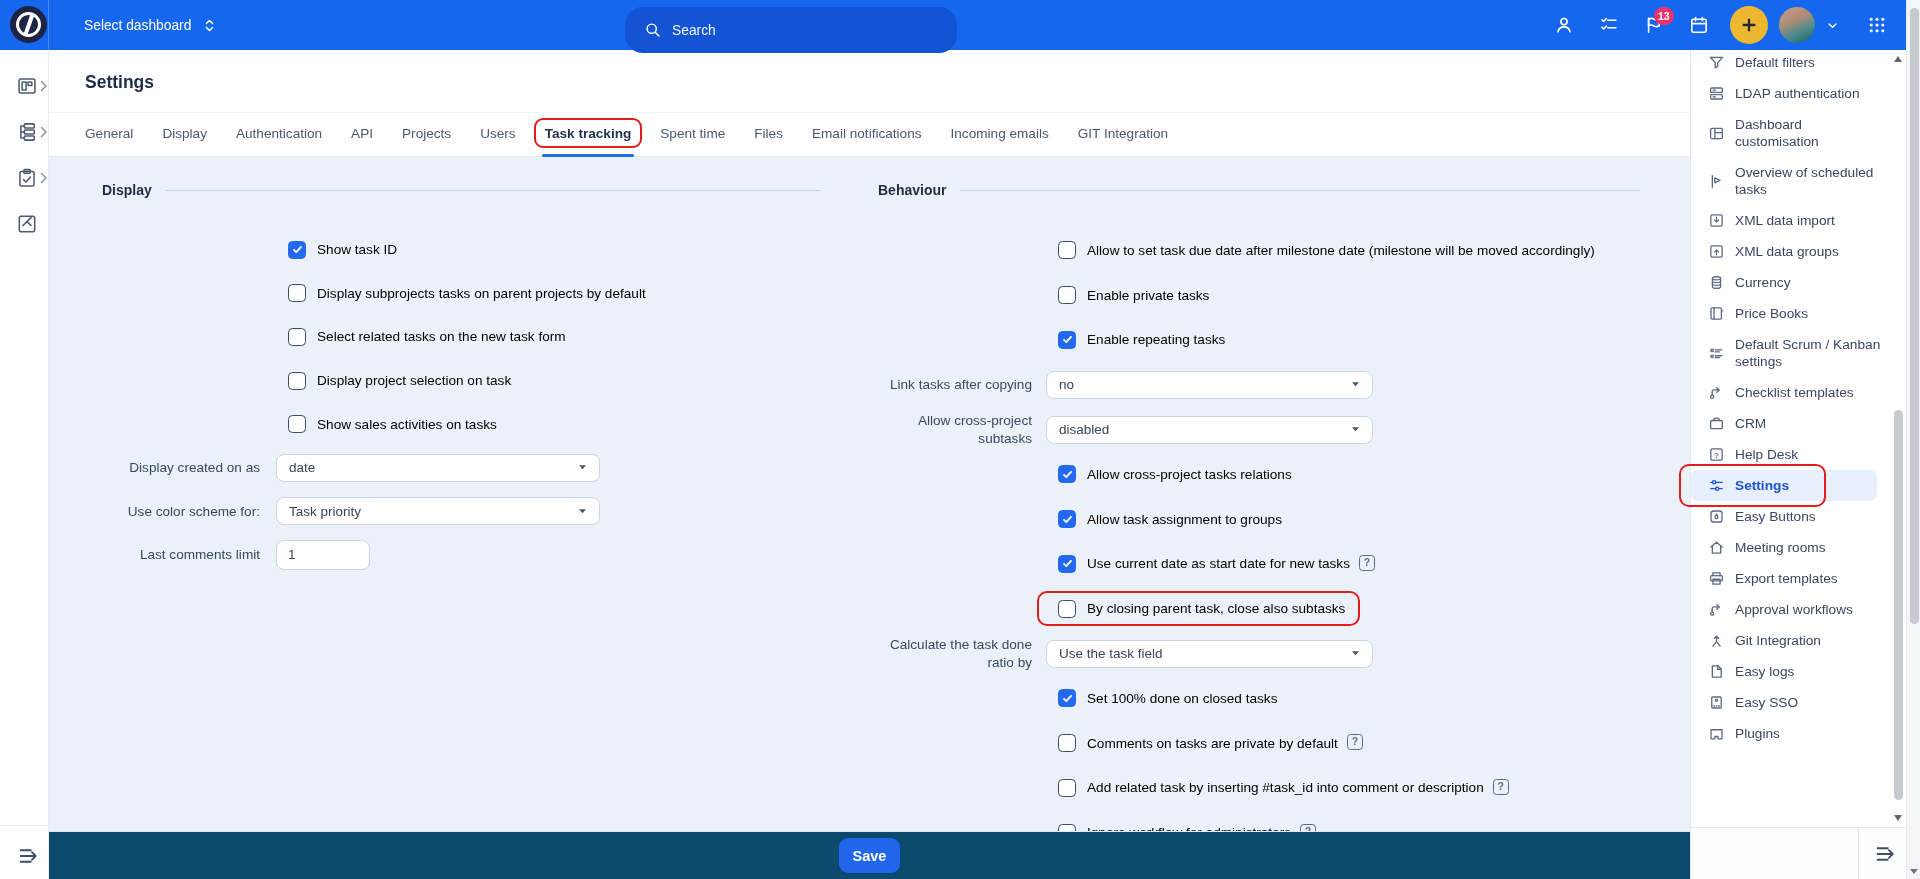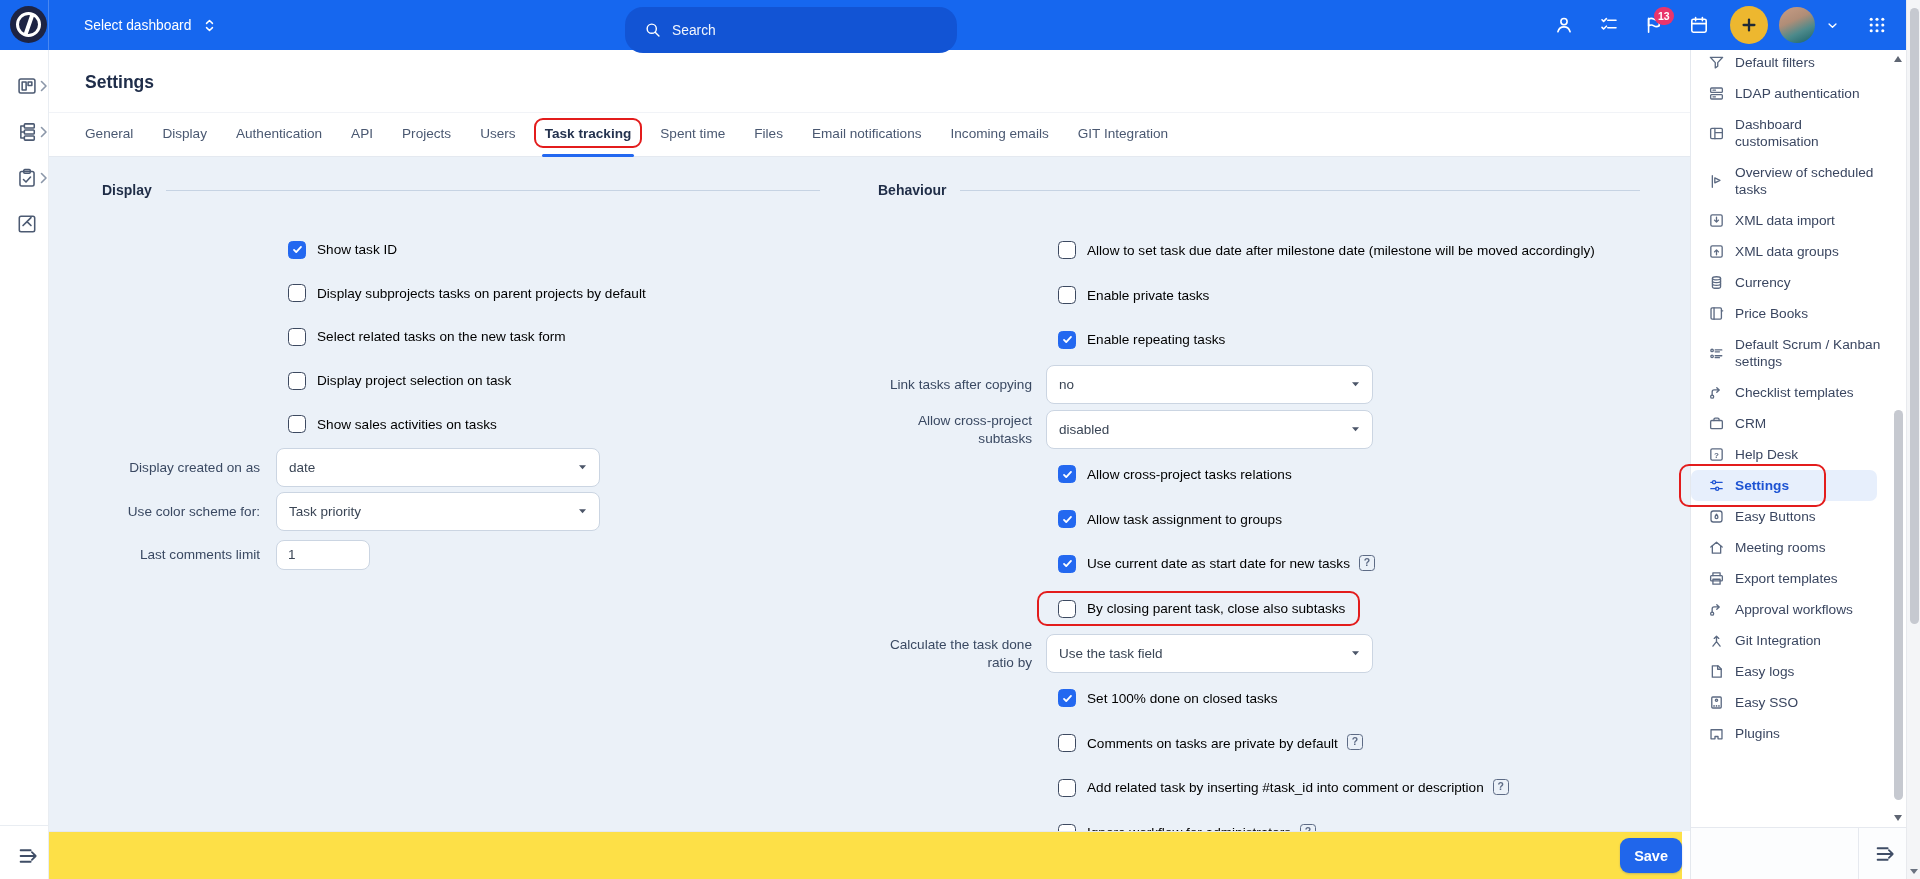--- a/index.html
+++ b/index.html
@@ -64,27 +64,27 @@
   .row-control{ margin-left:16px; display:flex; align-items:center; }
   .col-right .row-control{ margin-left:14px; }
 
   .cb-wrap{ position:relative; display:inline-flex; align-items:center; margin-left:12px; white-space:nowrap; }
   .cb{ width:18px; height:18px; border-radius:4.5px; border:1.7px solid #3c4960; background:#fff; display:flex; align-items:center; justify-content:center; cursor:pointer; flex:none; }
   .cb.on{ background:var(--accent); border-color:var(--accent); }
   .cb-text{ margin-left:11px; font-size:13.6px; color:#000000; }
   .help{ display:inline-block; width:16px; height:16px; margin-left:9px; border:1.2px solid #5d6b85; border-radius:3.5px; color:#5d6b85; font-size:10.5px; font-weight:bold; text-align:center; line-height:13.5px; transform:translateY(-1px); cursor:pointer; }
   .ring-box{ left:-21px; right:-15px; top:-8.5px; bottom:-8.5px; border-radius:10px; }
 
-  .select{ width:324px; height:39px; background:#fff; border:1px solid #cbd5e2; border-radius:8px; display:flex; align-items:center; padding:0 12px; cursor:pointer; }
+  .select{ width:324px; height:28px; background:#fff; border:1px solid #cbd5e2; border-radius:8px; display:flex; align-items:center; padding:0 12px; cursor:pointer; }
   .col-right .select{ width:327px; }
   .select-value{ flex:1; font-size:13.5px; color:#3a4555; }
   .caret{ color:#4b5568; }
   .text-input{ width:94px; height:30px; background:#fff; border:1px solid #cbd5e2; border-radius:8px; padding:0 11px; font-size:13.5px; color:#3a4555; font-family:"Liberation Sans",sans-serif; outline:none; }
 
-  .main-footer{ position:absolute; left:0; right:8px; bottom:0; height:48px; background:#fde047; border-top:1px solid #e4e8ee; display:flex; align-items:center; justify-content:flex-end; z-index:3; }
+  .main-footer{ position:absolute; left:0; right:0; bottom:0; height:48px; background:#0c4a6e; border-top:1px solid #e4e8ee; display:flex; align-items:center; justify-content:center; z-index:3; }
   .save-btn{ min-width:56px; height:35px; padding:0 14px; background:#2066eb; color:#fff; font-size:14.5px; font-weight:bold; border:none; border-radius:9px; cursor:pointer; font-family:"Liberation Sans",sans-serif; box-shadow:0 1px 2px rgba(16,60,160,.25); }
 
   
   .panel{ position:absolute; right:0; top:50px; width:230px; bottom:0; background:#fff; border-left:1px solid #e4e8ee; z-index:4; }
   .menu{ position:absolute; left:0; top:-3px; width:200px; }
   .menu-item{ position:relative; display:flex; align-items:center; gap:10px; padding:7px 10px 7px 17px; font-size:13.7px; color:#3a4660; cursor:pointer; }
   .menu-item .icon{ color:#5c6a82; flex:none; }
   .menu-label{ line-height:17px; }
   .menu-item.active{ background:var(--activebg); border-radius:7px; color:var(--activetext); font-weight:bold; margin-right:14px; }
   .menu-item.active .icon{ color:var(--activetext); }

